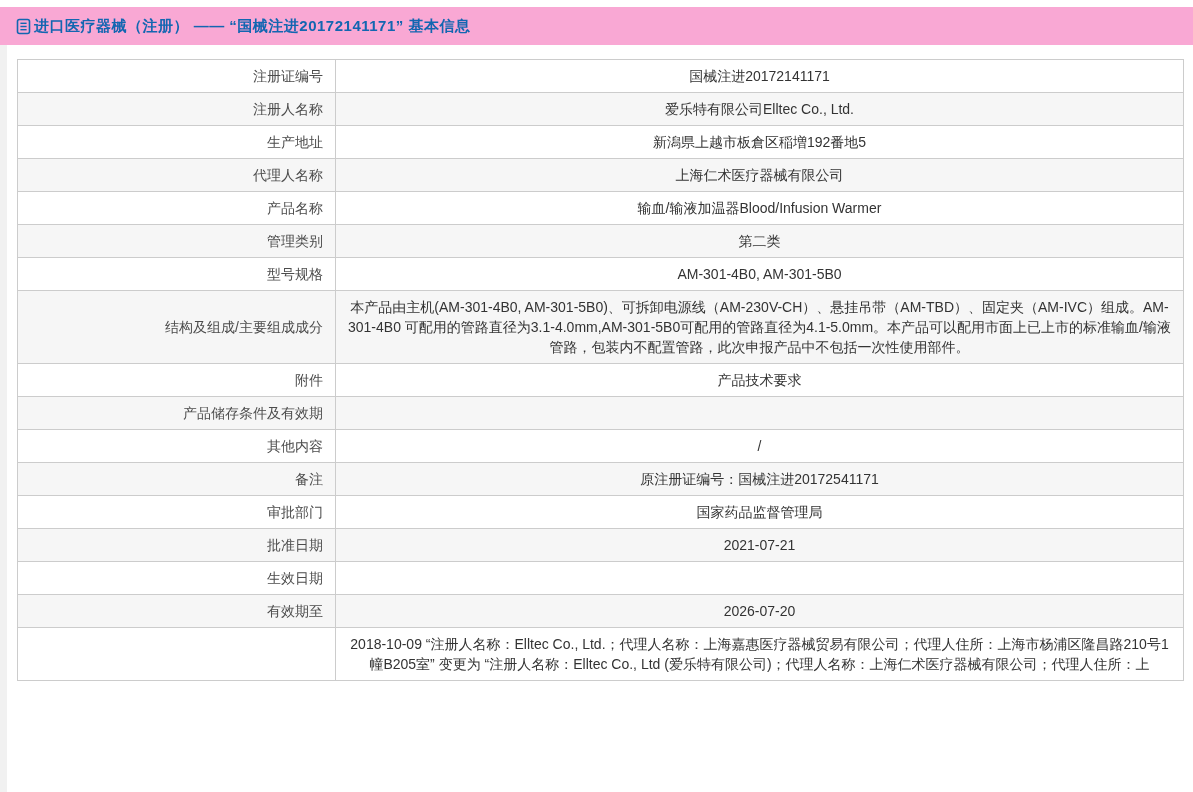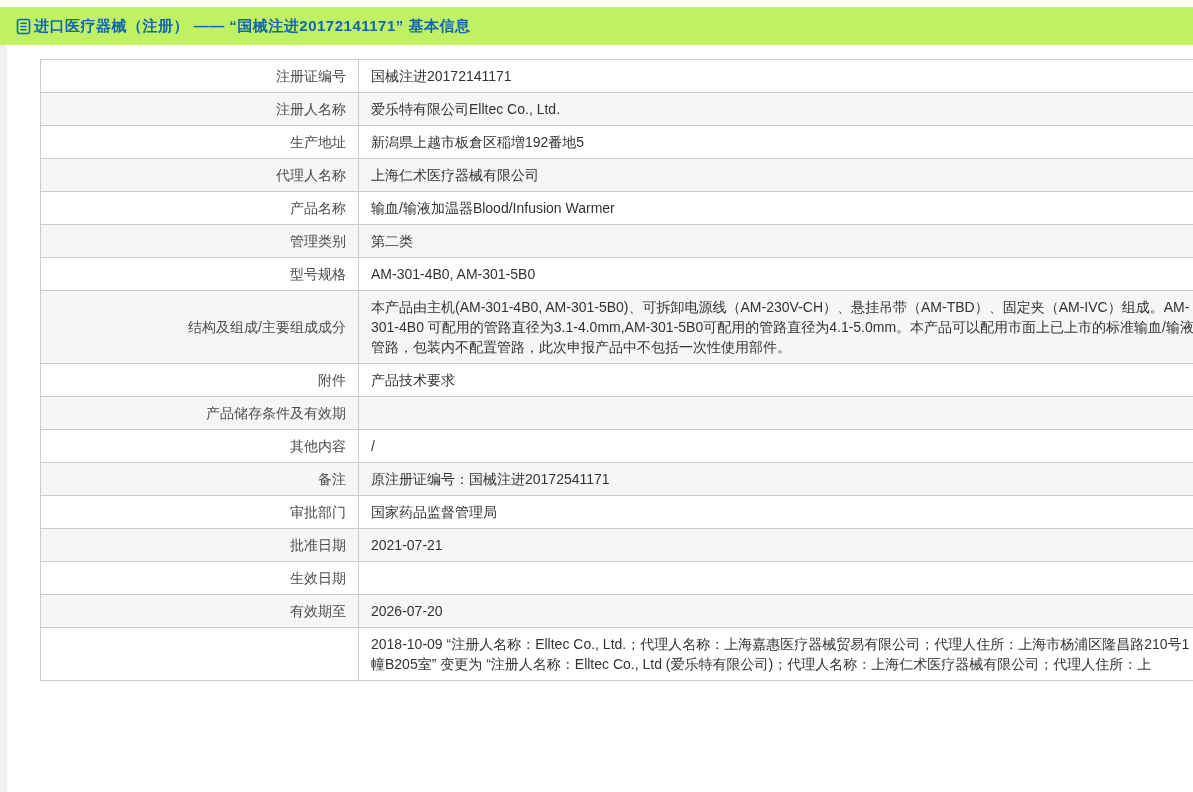--- a/index.html
+++ b/index.html
@@ -5,41 +5,40 @@
   * { margin: 0; padding: 0; box-sizing: border-box; }
   html, body {
     width: 1193px; height: 792px;
     overflow: hidden;
     background: #ffffff;
     font-family: "Liberation Sans", "DejaVu Sans", sans-serif;
   }
   .header-bar {
     margin-top: 7px;
     height: 38px;
-    background: #bef264;
+    background: #f9a8d4;
     display: flex;
     align-items: center;
     padding-left: 16px;
   }
   .doc-icon { display: inline-flex; margin-right: 3px; }
   .title {
     color: #1266b1;
     font-size: 15px;
     font-weight: bold;
     letter-spacing: 0.5px;
   }
   .left-strip {
     position: absolute;
     left: 0; top: 45px; bottom: 0;
     width: 7px;
     background: #f1f1f1;
   }
   .content {
     padding: 14px 10px 0 17px;
-    margin-left: 23px;
   }
   table.reg-table {
     border-collapse: collapse;
     width: 1167px;
     table-layout: fixed;
     font-size: 14px;
     color: #333333;
   }
   table.reg-table td {
     border: 1px solid #cccccc;
@@ -48,21 +47,21 @@
     line-height: 20px;
     vertical-align: middle;
     word-break: break-word;
   }
   table.reg-table td.label {
     width: 318px;
     text-align: right;
     color: #4c4c4c;
   }
   table.reg-table td.value {
-    text-align: left;
+    text-align: center;
   }
   table.reg-table tr:nth-child(even) { background: #f6f6f6; }
   table.reg-table tr:nth-child(odd)  { background: #ffffff; }
 </style>
 </head>
 <body>
 
 <div class="header-bar">
   <span class="doc-icon">
     <svg width="15" height="17" viewBox="0 0 15 17" aria-hidden="true">

